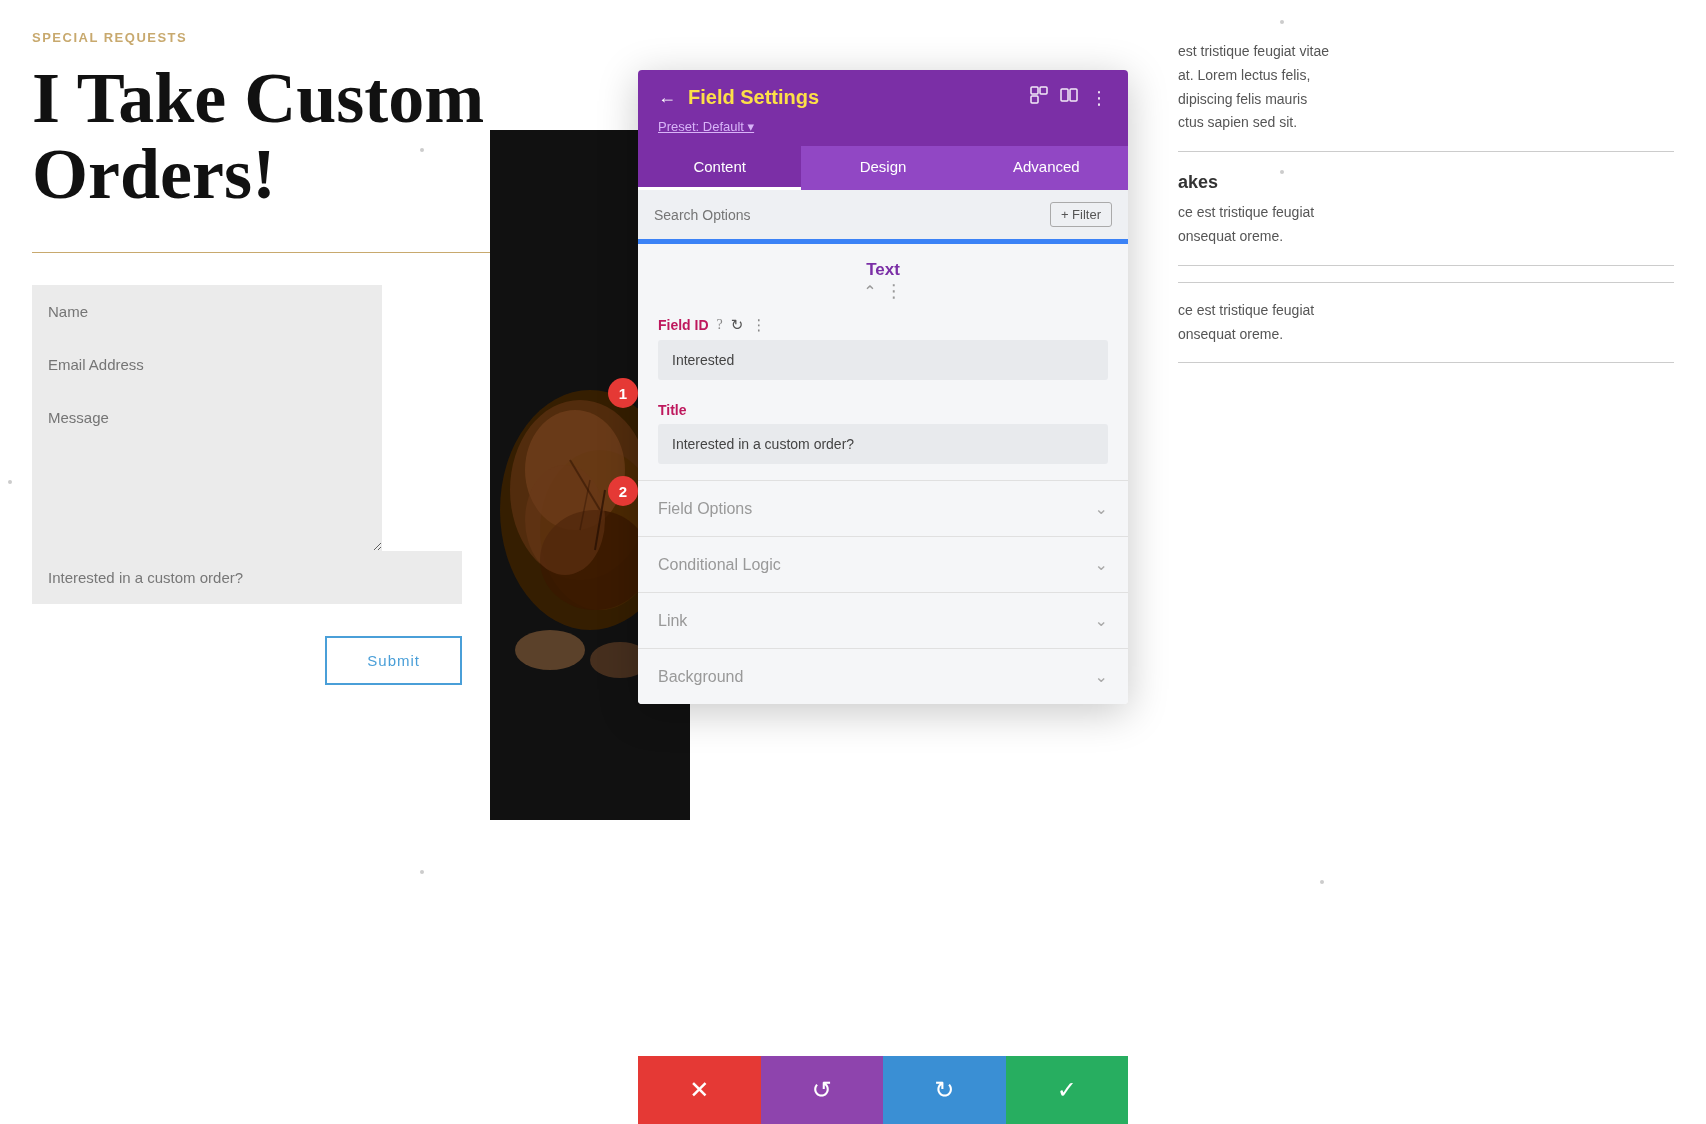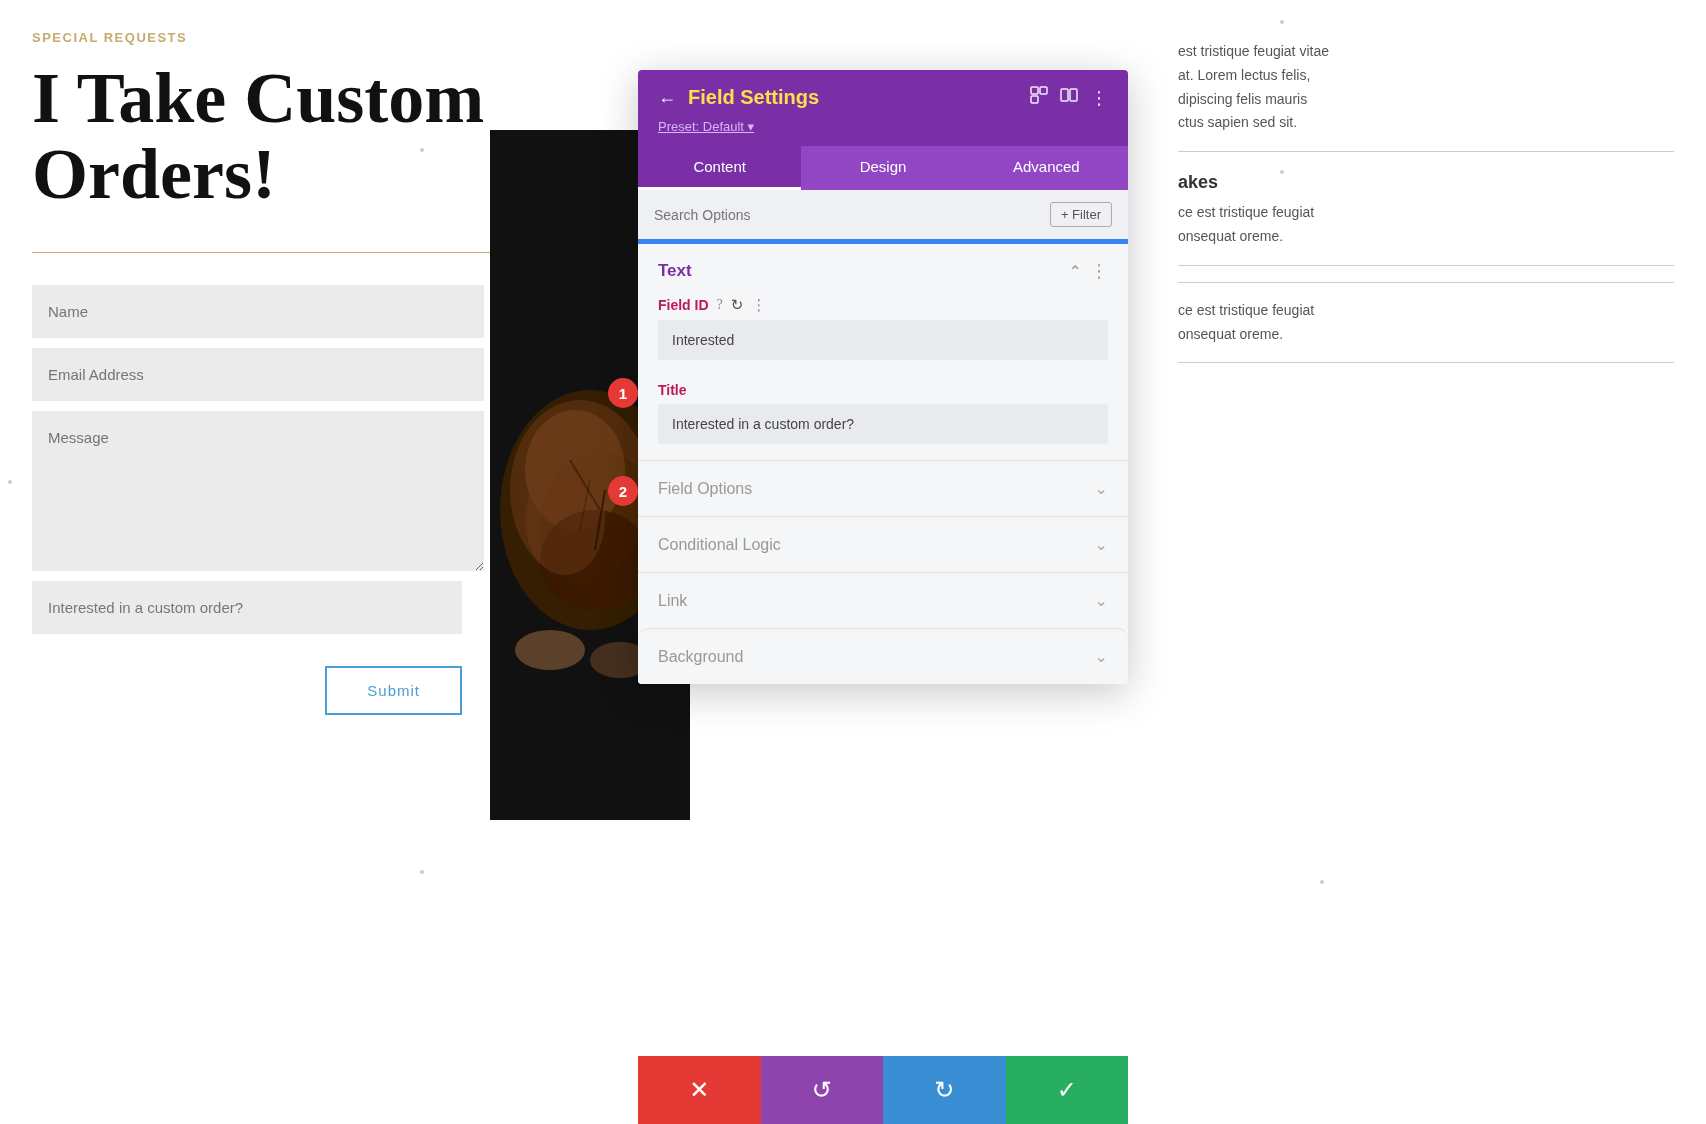--- a/index.html
+++ b/index.html
@@ -45,24 +45,24 @@
     .divider-line {
       border: none;
       border-top: 1px solid #c8a96e;
       margin-bottom: 32px;
     }
 
     .form-field {
       background: #ebebeb;
       border: none;
       padding: 18px 16px;
-      width: 452px;
+      width: 350px;
       font-size: 15px;
       color: #777;
-      margin-bottom: 10px;
+      margin-bottom: 0;
       display: block;
       font-family: Arial, sans-serif;
       outline: none;
       resize: none;
     }
 
     .form-field-textarea {
       height: 160px;
       resize: vertical;
     }
@@ -273,20 +273,21 @@
       display: flex;
       align-items: center;
       gap: 4px;
     }
 
     .section-header {
       display: flex;
       align-items: center;
       justify-content: space-between;
       padding: 16px 20px 8px;
+      flex-direction: column;
     }
 
     .section-title {
       color: #7b2fa6;
       font-size: 17px;
       font-weight: bold;
       font-family: Arial, sans-serif;
     }
 
     .section-controls {
@@ -594,21 +595,21 @@
     <div class="collapsed-section">
       <span class="collapsed-section-title">Conditional Logic</span>
       <span class="collapsed-chevron">⌄</span>
     </div>
 
     <div class="collapsed-section">
       <span class="collapsed-section-title">Link</span>
       <span class="collapsed-chevron">⌄</span>
     </div>
 
-    <div class="collapsed-section" style="border-bottom:none;border-radius:11px;">
+    <div class="collapsed-section" style="border-bottom:none;">
       <span class="collapsed-section-title">Background</span>
       <span class="collapsed-chevron">⌄</span>
     </div>
 
   </div>
 
 </div>
 
 <div class="bottom-action-bar">
   <button class="action-btn action-btn-cancel">

